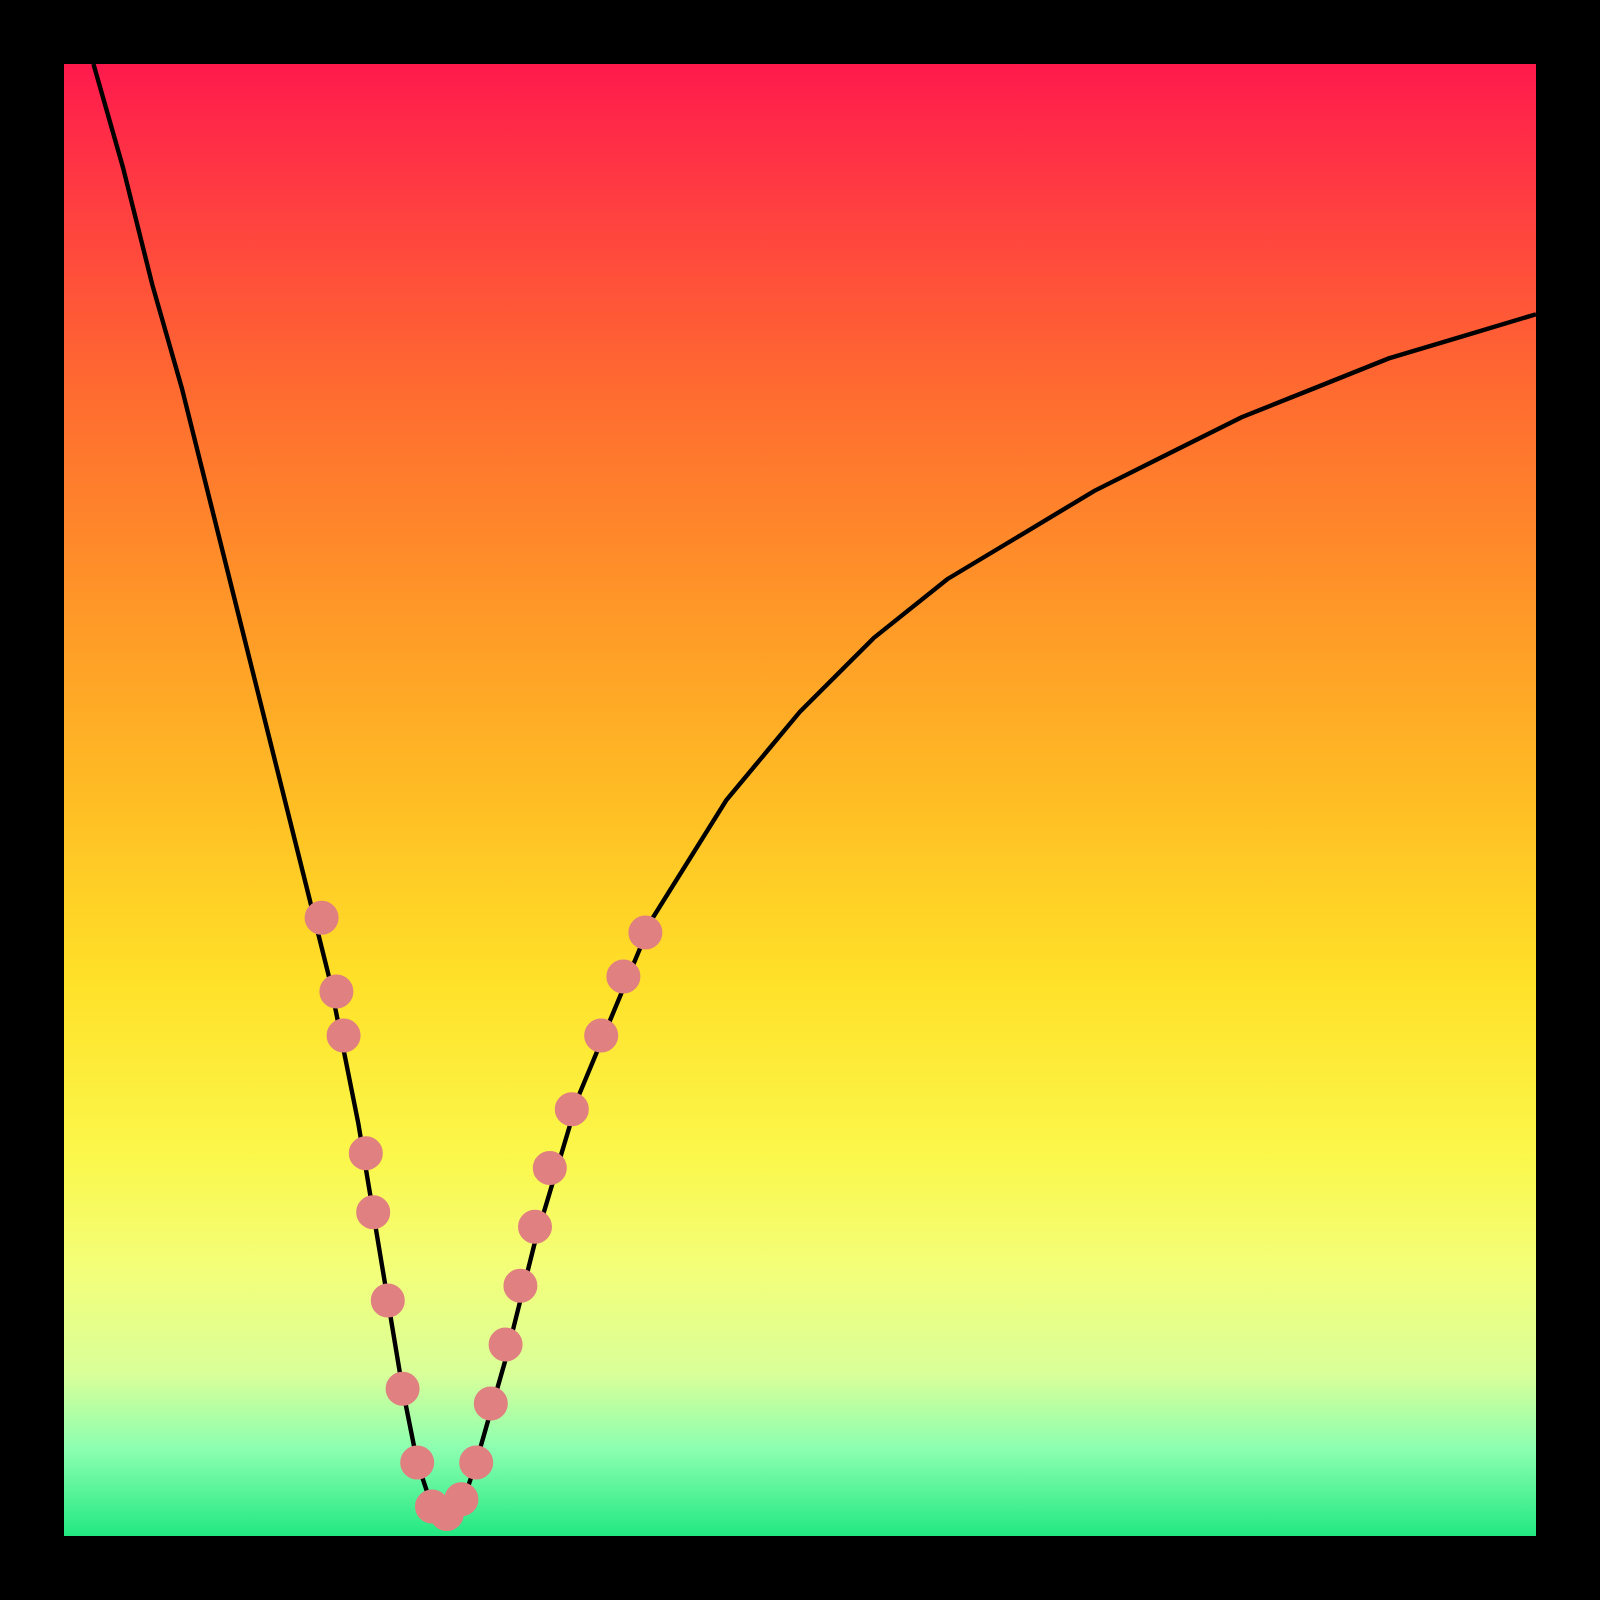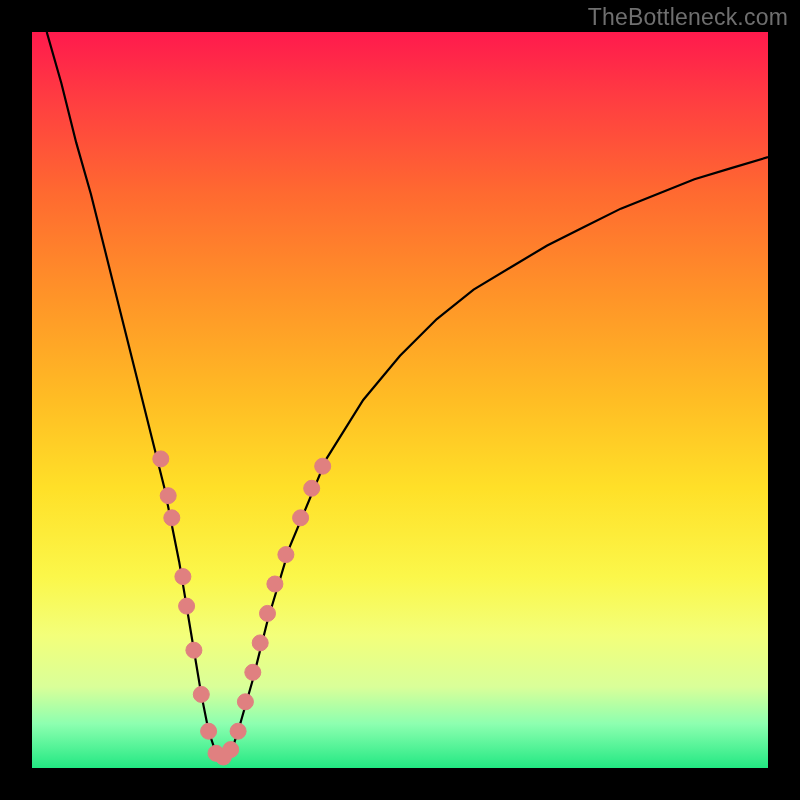--- a/index.html
+++ b/index.html
@@ -81,14 +81,13 @@
           <circle cx="228.2" cy="610.9" r="8" fill="#e08080" stroke="#e08080"></circle>
           <circle cx="235.5" cy="581.4" r="8" fill="#e08080" stroke="#e08080"></circle>
           <circle cx="242.9" cy="552.0" r="8" fill="#e08080" stroke="#e08080"></circle>
           <circle cx="253.9" cy="522.6" r="8" fill="#e08080" stroke="#e08080"></circle>
           <circle cx="268.6" cy="485.8" r="8" fill="#e08080" stroke="#e08080"></circle>
           <circle cx="279.7" cy="456.3" r="8" fill="#e08080" stroke="#e08080"></circle>
           <circle cx="290.7" cy="434.2" r="8" fill="#e08080" stroke="#e08080"></circle>
         </g>
     </svg>
   </div>
-  <div class="watermark">TheBottleneck.com</div>
 </div>
 
 </body></html>

